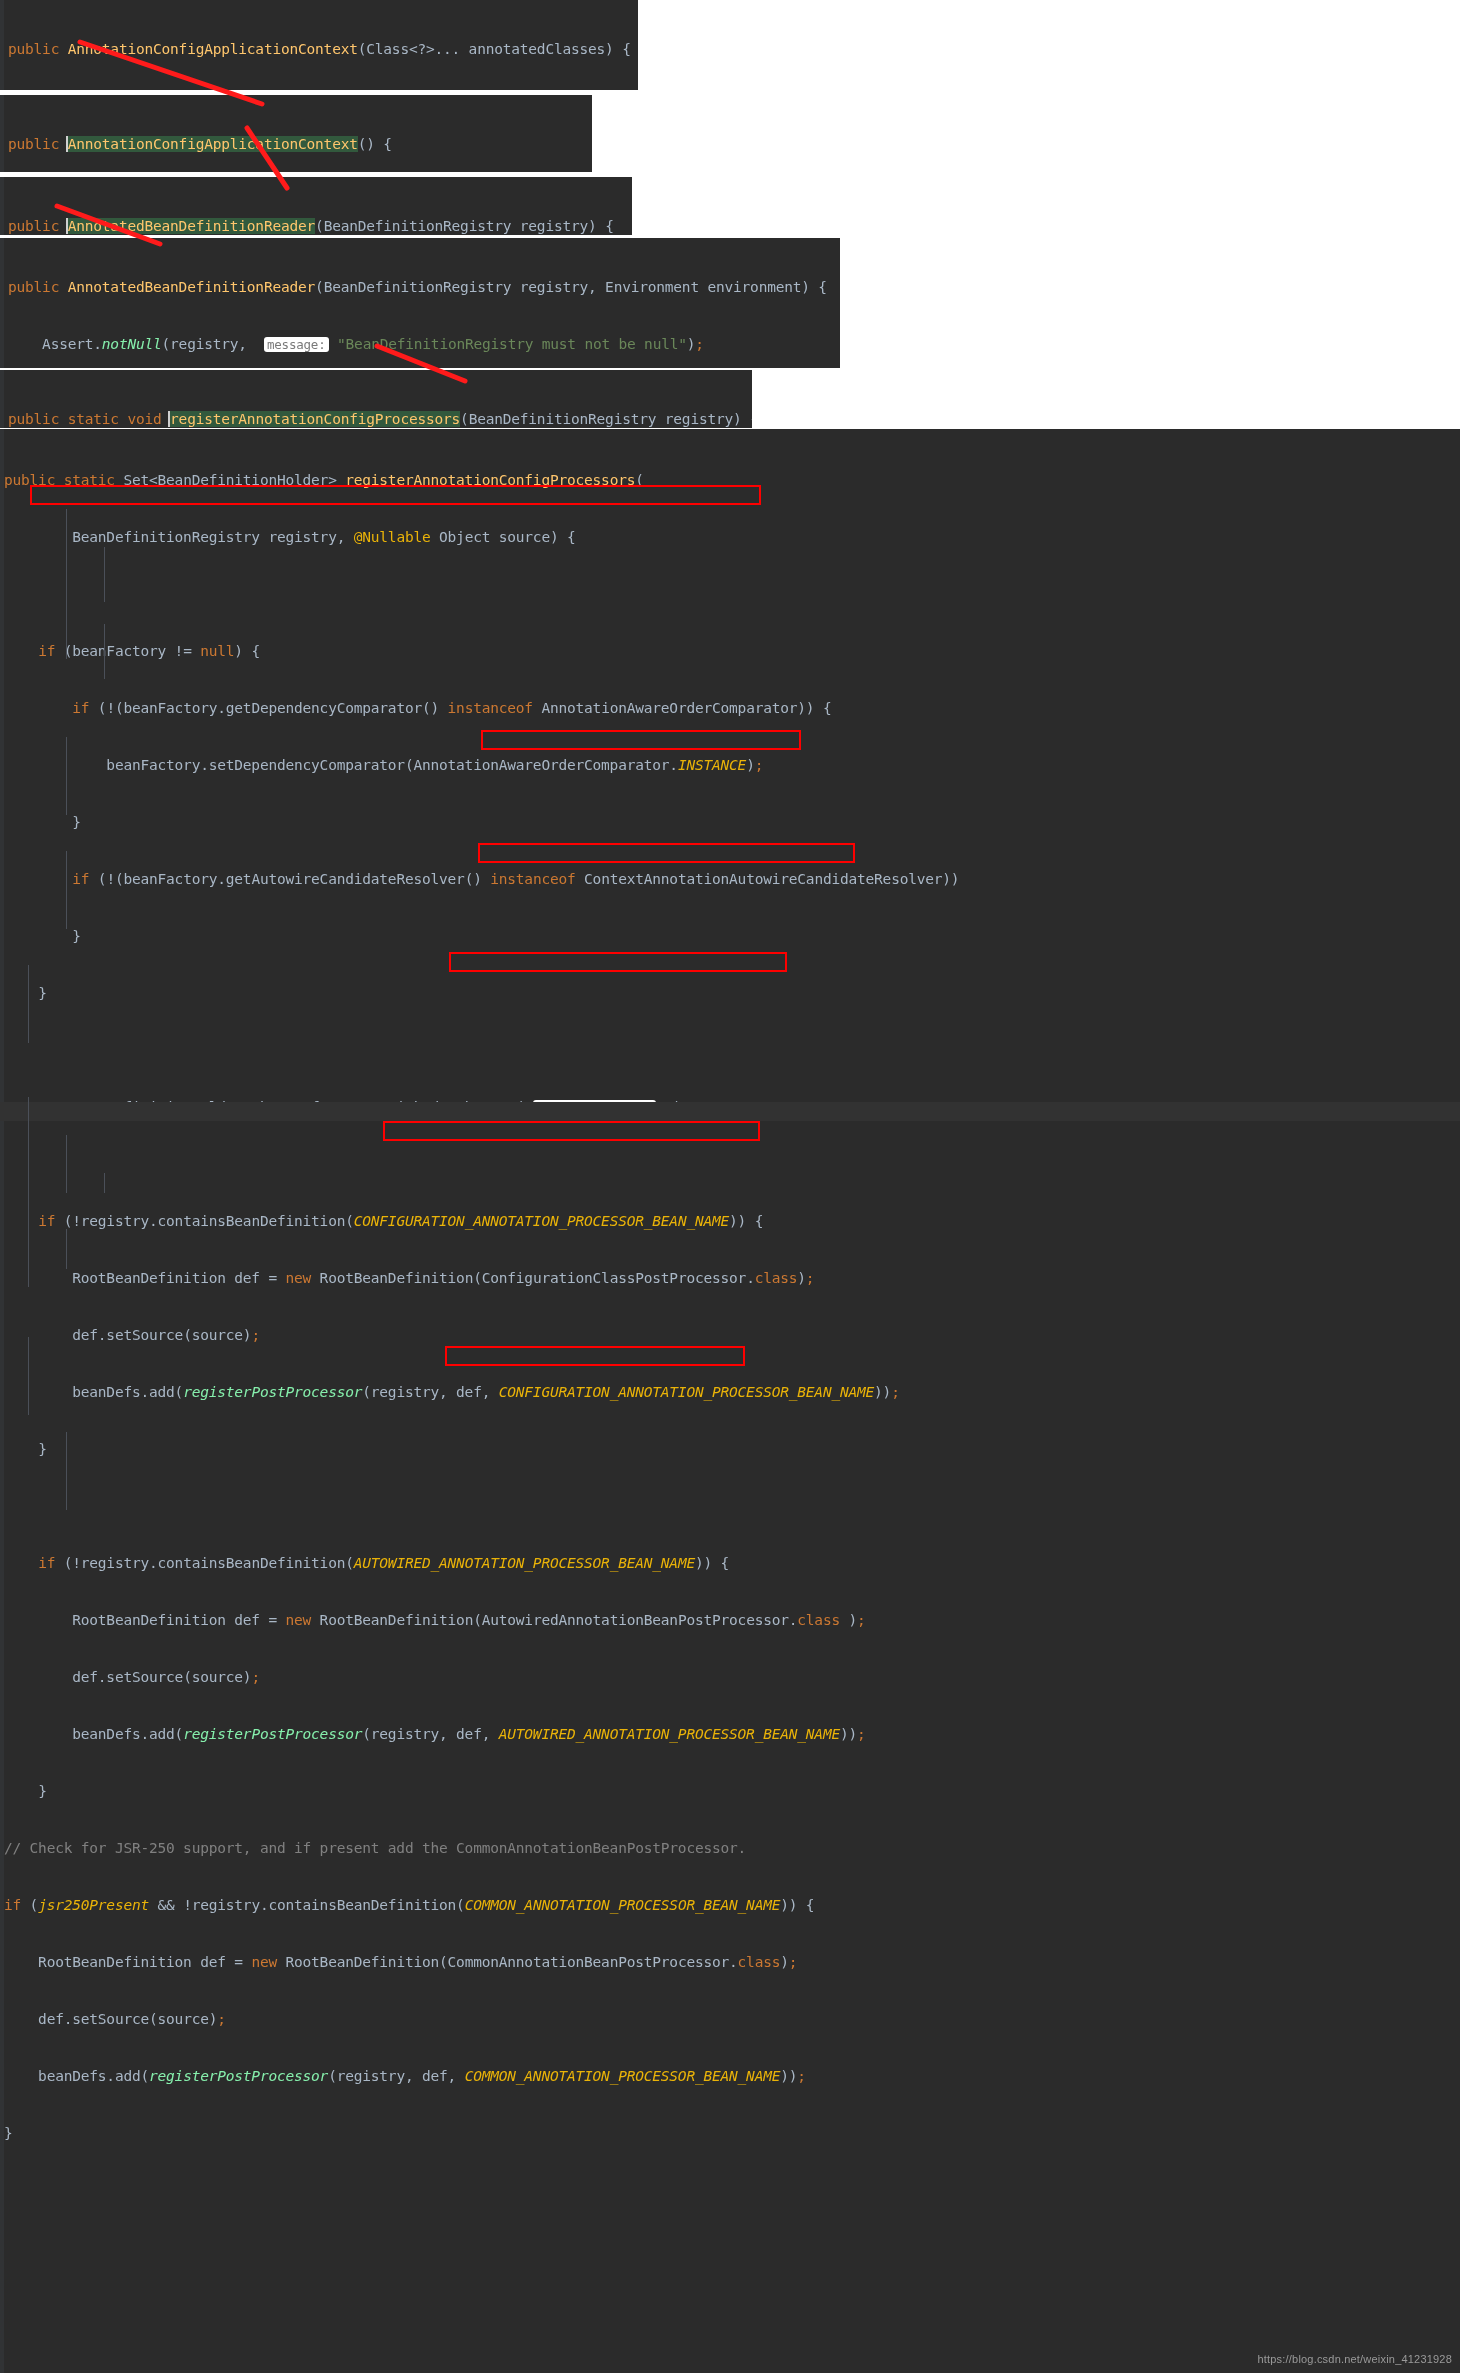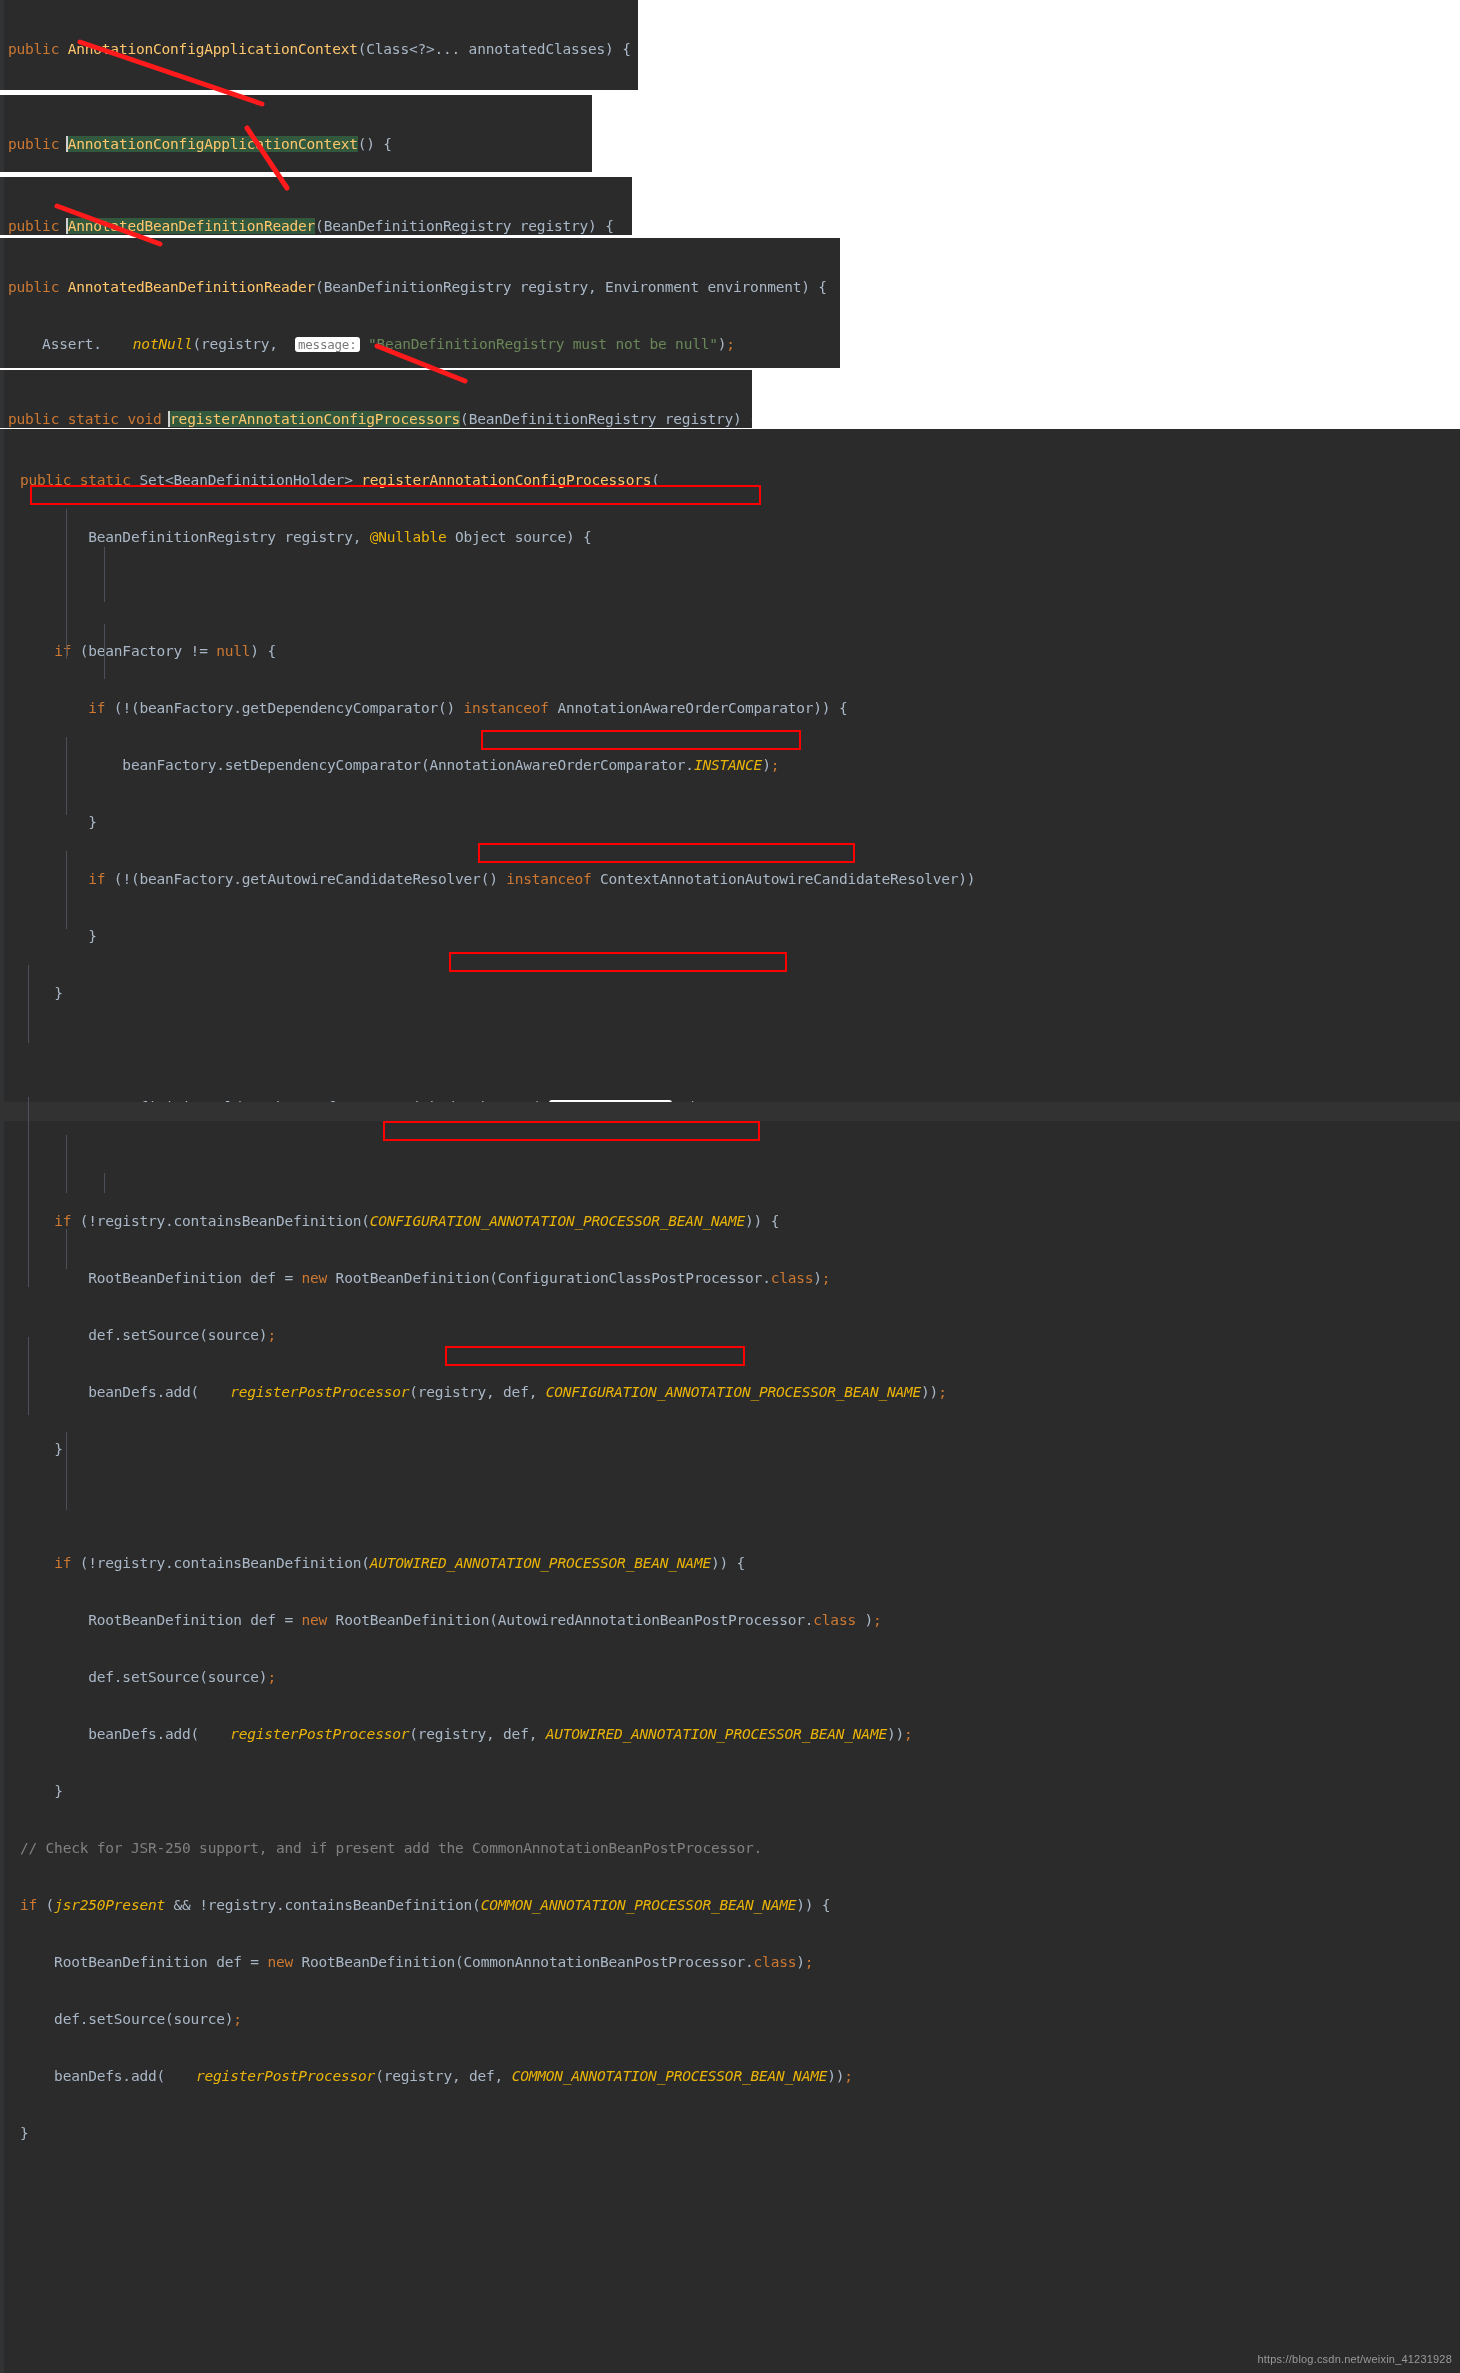--- a/index.html
+++ b/index.html
@@ -38,21 +38,21 @@
     line-height: 19px;
     height: 19px;
     font-size: 14.5px;
     letter-spacing: -0.2px;
   }
 
   
   .kw       { color: #cc7832; text-align: center; }
   .plain    { color: #a9b7c6; }          
   .sfld     { color: #eab308; font-style: italic; }
-  .imth     { color: #eab308; font-style: italic; margin-left: 31px; }  
+  .imth     { color: #86efac; font-style: italic; }  
   .str      { color: #6a8759; }
   .anno     { color: #eab308; }
   .num      { color: #6897bb; }
   .cmt      { color: #808080; }
   .paren    { color: #a9b7c6; }
   .decl     { color: #ffc66d; }
 
   
   .hl-name  { background: #32593d; color: #ffc66d; }
   .caretbar { border-left: 2px solid #d0d0d0; margin-left: -2px; }
@@ -154,21 +154,21 @@
 
 <div class="panel" style="left:0; top:370px; width:752px; height:58px; padding:2px 0 0 4px;">
   <div class="gutter"></div>
   <div class="code" style="margin-left:4px;">
     <div class="line"><span class="kw">public static void</span> <span class="hl-name caretbar">registerAnnotationConfigProcessors</span><span class="paren">(</span>BeanDefinitionRegistry registry<span class="paren">)</span> <span class="paren">{</span></div>
     
     
   </div>
 </div>
 
-<div class="panel" style="left:0; top:429px; width:1460px; height:1944px; padding:0 0 0 16px;">
+<div class="panel" style="left:0; top:429px; width:1460px; height:1944px; padding:0 0 0 0;">
   <div class="gutter"></div>
 
   <div class="curline" style="top:673px; height:19px;"></div>
 
   <div class="code" style="margin-left:4px; padding-top:4px;">
     <div class="line"><span class="kw">public static</span> Set&lt;BeanDefinitionHolder&gt; <span class="decl">registerAnnotationConfigProcessors</span><span class="paren">(</span></div>
     <div class="line">        BeanDefinitionRegistry registry, <span class="anno">@Nullable</span> Object source<span class="paren">)</span> <span class="paren">{</span></div>
     <div class="line">&nbsp;</div>
     <div class="line">    <span class="kw">if</span> <span class="paren">(</span>beanFactory <span class="plain">!=</span> <span class="kw">null</span><span class="paren">)</span> <span class="paren">{</span></div>
     <div class="line">        <span class="kw">if</span> <span class="paren">(</span><span class="plain">!</span><span class="paren">(</span>beanFactory.getDependencyComparator<span class="paren">()</span> <span class="kw">instanceof</span> AnnotationAwareOrderComparator<span class="paren">))</span> <span class="paren">{</span></div>

